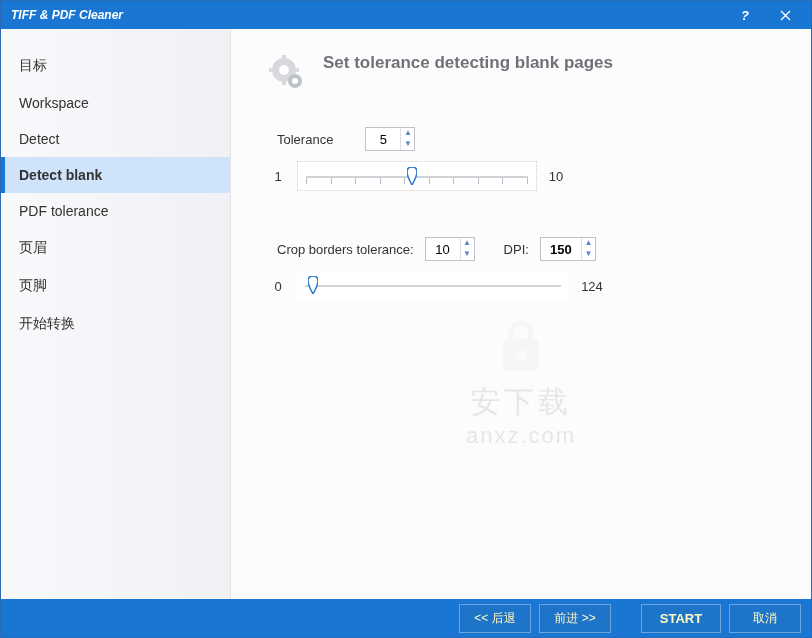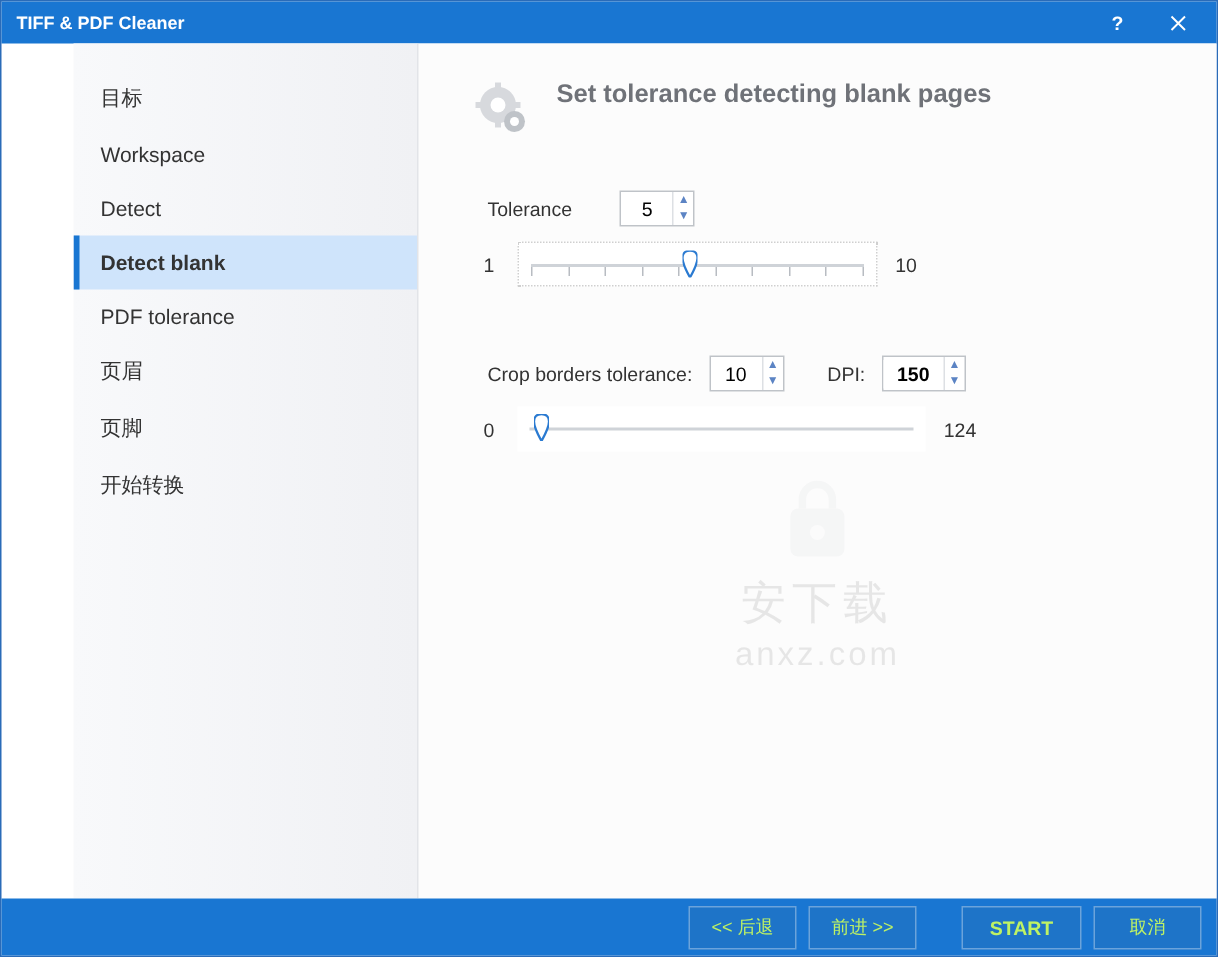--- a/index.html
+++ b/index.html
@@ -21,38 +21,38 @@
 }
 .titlebar {
   background: #1976d2;
   color: #fff;
   height: 28px;
   display: flex;
   align-items: center;
   padding: 0 6px 0 10px;
   font-size: 12px;
   font-weight: bold;
+  font-style: italic;
 }
 .titlebar-title { flex: 1; }
 .titlebar-btn {
   width: 40px;
   height: 28px;
   display: flex;
   align-items: center;
   justify-content: center;
   color: #fff;
   font-size: 13px;
   cursor: pointer;
 }
 .body {
   flex: 1;
   display: flex;
   background: #fcfcfc;
   overflow: hidden;
-  margin-left: 48px;
 }
 .sidebar {
   width: 230px;
   background: linear-gradient(to right, #f8f9fb, #f0f1f4);
   border-right: 1px solid #e2e4e8;
   padding-top: 18px;
 }
 .sidebar-item {
   padding: 10px 18px;
   font-size: 14px;
@@ -178,21 +178,21 @@
   background: #1976d2;
   display: flex;
   align-items: center;
   justify-content: flex-end;
   padding: 0 10px;
   gap: 8px;
 }
 .btn {
   background: #1e74c8;
   border: 1px solid #6ba3db;
-  color: #bef264;
+  color: #fef9c3;
   height: 29px;
   min-width: 72px;
   padding: 0 12px;
   font-size: 12px;
   cursor: pointer;
   display: flex;
   align-items: center;
   justify-content: center;
 }
 .btn.spaced { margin-right: 22px; }

